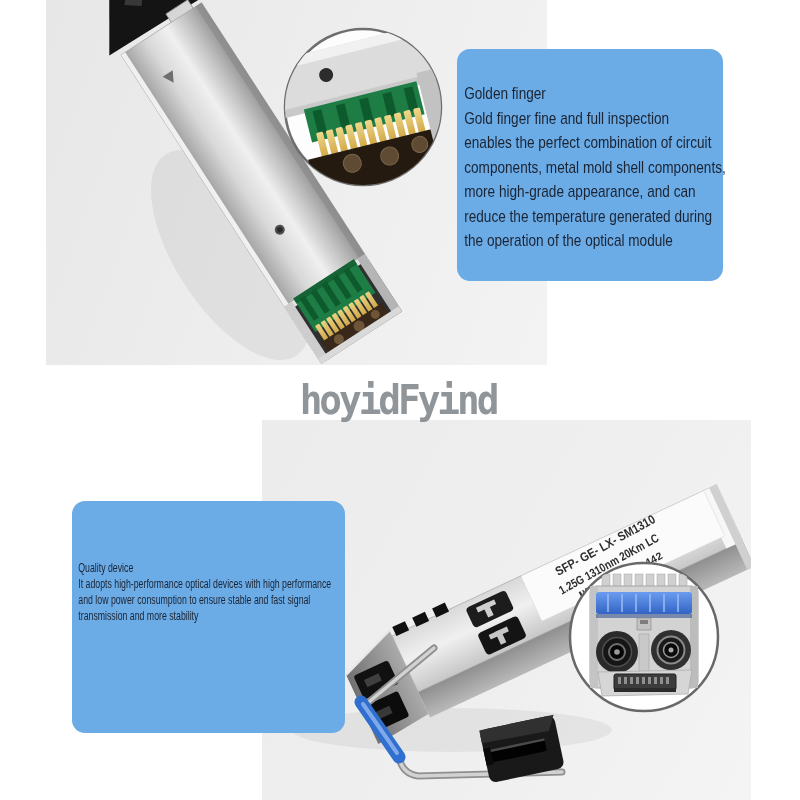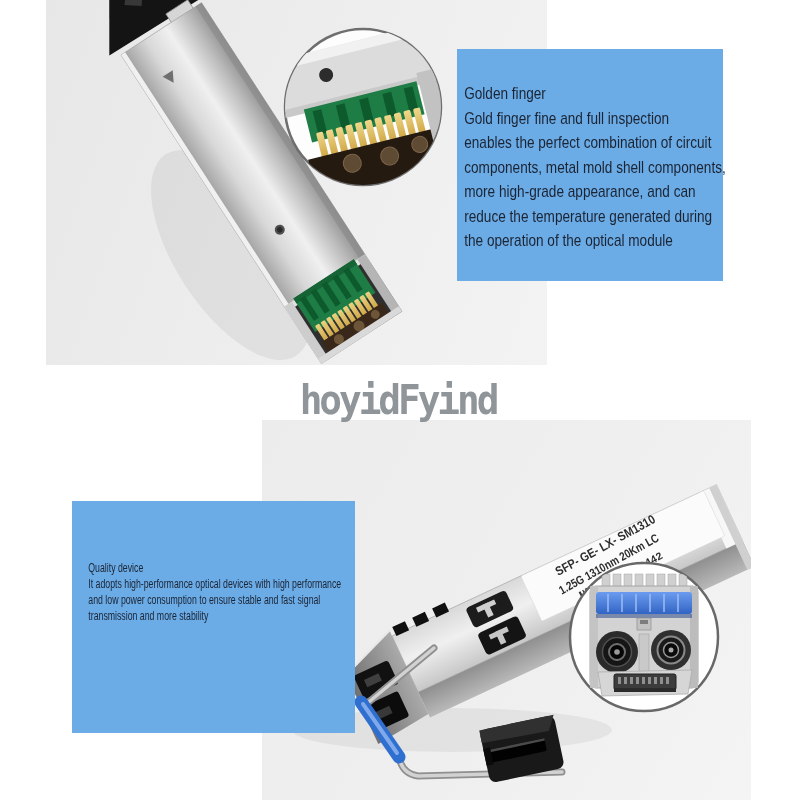--- a/index.html
+++ b/index.html
@@ -3,25 +3,25 @@
 <meta charset="utf-8">
 <style>
   html,body{margin:0;padding:0;background:#fff;}
   .canvas{position:relative;width:800px;height:800px;background:#ffffff;overflow:hidden;
           font-family:"Liberation Sans",sans-serif;}
   .photo{position:absolute;z-index:1;}
   .photo-top{left:46px;top:0;width:501px;height:365px;
              background:linear-gradient(110deg,#e7e7e7 0%,#ededed 45%,#f3f3f3 100%);}
   .photo-bottom{left:262px;top:420px;width:489px;height:380px;
              background:linear-gradient(120deg,#ececec 0%,#efefef 55%,#f4f4f4 100%);}
-  .bluebox{position:absolute;z-index:2;}
+  .bluebox{position:absolute;z-index:2;border-radius:13px;}
   .bluebox .txt{transform-origin:0 0;white-space:nowrap;}
   .bluebox-top{left:457px;top:49px;width:266px;height:232px;}
   .bluebox-top .txt{transform:scaleX(0.80);padding:33px 0 0 9px;font-size:17px;line-height:24.5px;}
-  .bluebox-bottom{left:72px;top:501px;width:273px;height:232px;padding-left:10px;}
+  .bluebox-bottom{left:72px;top:501px;width:273px;height:232px;}
   .bluebox-bottom .txt{transform:scaleX(0.70);padding:59px 0 0 9px;font-size:12.5px;line-height:16px;}
   .watermark{position:absolute;z-index:3;left:298px;top:364px;width:200px;height:70px;
              display:flex;align-items:center;justify-content:center;
              font-family:"DejaVu Sans Mono",monospace;font-weight:bold;font-size:37px;
              letter-spacing:-3px;transform:scale(1.02,1.12);opacity:.95;}
   svg text{font-family:"Liberation Sans",sans-serif;}
 </style>
 </head>
 <body>
 

